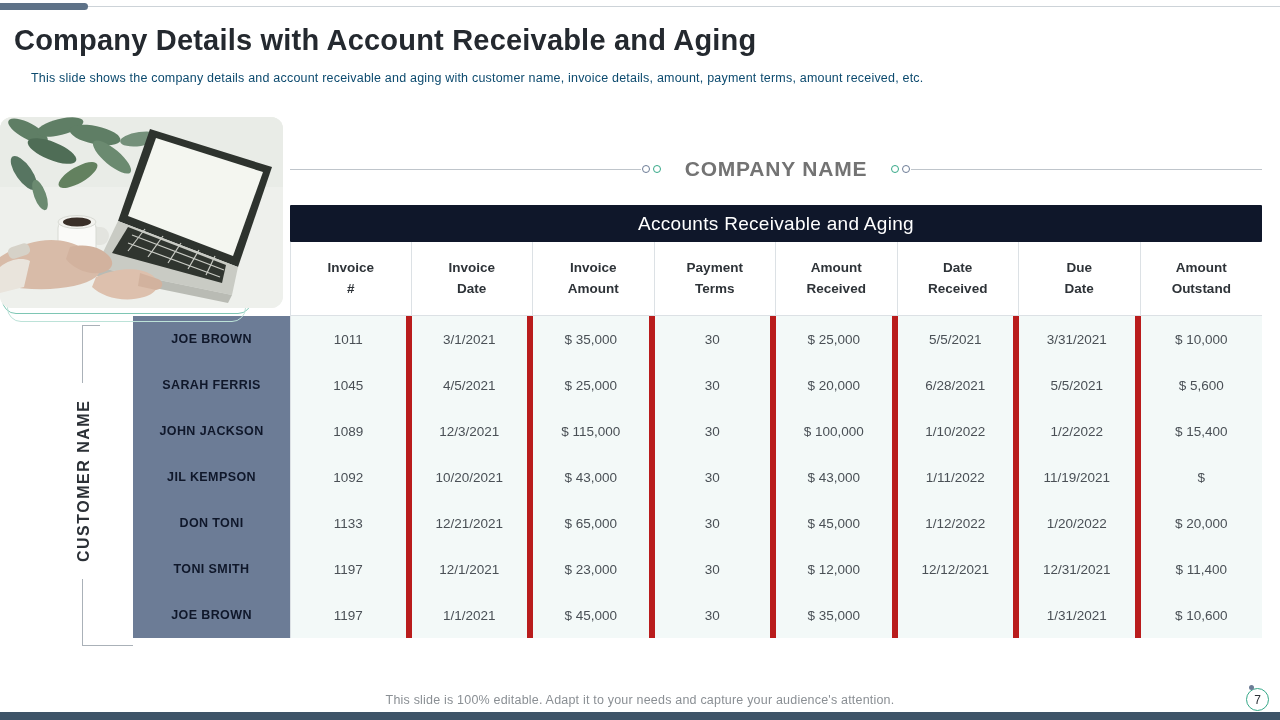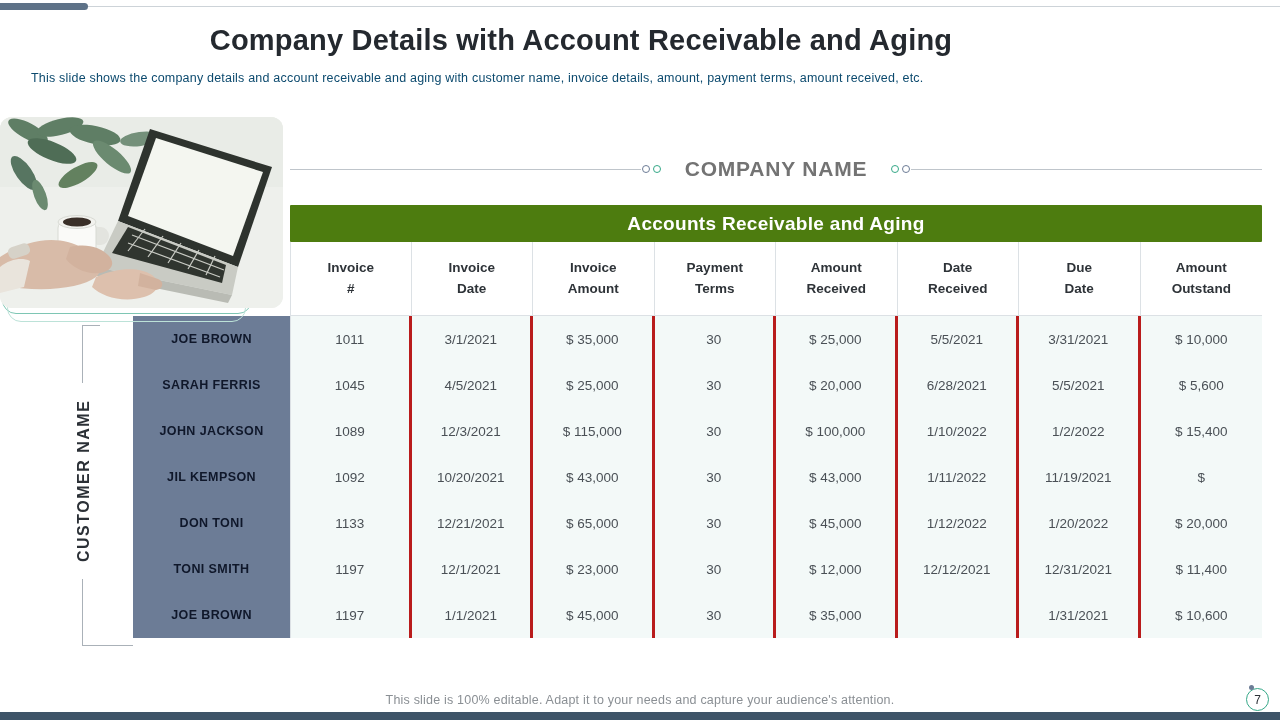--- a/index.html
+++ b/index.html
@@ -10,22 +10,22 @@
     background: #ffffff;
     font-family: "Liberation Sans", sans-serif;
     overflow: hidden;
     margin: 0 auto;
   }
   
   .top-line { position: absolute; left: 0; top: 6px; width: 1280px; height: 1px; background: #cdd3d8; }
   .top-bar  { position: absolute; left: 0; top: 3px; width: 88px; height: 7px; background: #5e7288; border-radius: 0 4px 4px 0; }
   
   .title {
-    position: absolute; left: 31px; top: 24px; width: 1100px;
-    font-size: 29px; font-weight: 700; color: #24292f; letter-spacing: 0.2px; text-align: center;
+    position: absolute; left: 14px; top: 24px; width: 1100px;
+    font-size: 29px; font-weight: 700; color: #24292f; letter-spacing: 0.2px;
   }
   .subtitle {
     position: absolute; left: 31px; top: 71px; width: 1100px;
     font-size: 12.5px; color: #0c4a6e; letter-spacing: 0.2px;
   }
   
   .photo-frame-a, .photo-frame-b { position: absolute; border-radius: 14px; z-index: 1; background: transparent; }
   .photo-frame-a { left: 2px;  top: 190px; width: 250px; height: 124px; border: 1.5px solid #7ec6b4; }
   .photo-frame-b { left: 7px;  top: 196px; width: 239px; height: 126px; border: 1.5px solid #bce2d8; }
   .photo {
@@ -41,22 +41,22 @@
   .dot-circle { width: 8px; height: 8px; border-radius: 50%; margin: 0 1.5px; background: #fff; }
   .dot-slate { border: 1.5px solid #6c7c96; }
   .dot-teal  { border: 1.5px solid #35a888; }
   .company-name {
     margin: 0 22px; font-size: 21px; font-weight: 700; color: #737373; letter-spacing: 0.8px;
     white-space: nowrap;
   }
   
   .banner {
     position: absolute; left: 290px; top: 205px; width: 972px; height: 37px;
-    background: #4d7c0f; color: #ffffff; display: flex; align-items: center; justify-content: center;
-    font-size: 19px; font-weight: 700; letter-spacing: 0.3px; border-radius: 1px;
+    background: #0f172a; color: #ffffff; display: flex; align-items: center; justify-content: center;
+    font-size: 19px; font-weight: 400; letter-spacing: 0.3px; border-radius: 1px;
   }
   
   .table-grid {
     position: absolute; left: 133px; top: 242px; width: 1129px;
     display: grid;
     grid-template-columns: 157px repeat(8, 1fr);
     grid-template-rows: 74px repeat(7, 46px);
   }
   .corner-cell { background: transparent; }
   .head-cell {
@@ -66,21 +66,21 @@
     border-right: 1px solid #dce1e5; border-bottom: 1px solid #dce1e5; text-align: center;
   }
   .head-cell.first { border-left: 1px solid #dce1e5; }
   .head-cell.last  { border-right: none; }
   .name-cell {
     background: #6c7c96; color: #0f172a; display: flex; align-items: center; justify-content: center;
     font-size: 12.5px; font-weight: 700; letter-spacing: 0.4px; text-align: center;
   }
   .data-cell {
     background: #f3f9f8; color: #4a5056; display: flex; align-items: center; justify-content: center;
-    font-size: 13.5px; border-right: 3px solid #b91c1c; text-align: center;
+    font-size: 13.5px; border-right: 6px solid #b91c1c; text-align: center;
   }
   .data-cell.first { border-left: 1px solid #dce1e5; }
   .data-cell.last  { border-right: none; }
   
   .bracket-v   { position: absolute; left: 82px; top: 325px; width: 1px; height: 320px; background: #aab1b8; z-index: 0; }
   .bracket-h-b { position: absolute; left: 82px; top: 645px; width: 51px; height: 1px; background: #aab1b8; }
   .bracket-h-t { position: absolute; left: 82px; top: 325px; width: 18px; height: 1px; background: #aab1b8; }
   .v-label {
     position: absolute; left: 68px; top: 383px; width: 32px; height: 196px;
     writing-mode: vertical-rl; transform: rotate(180deg);

